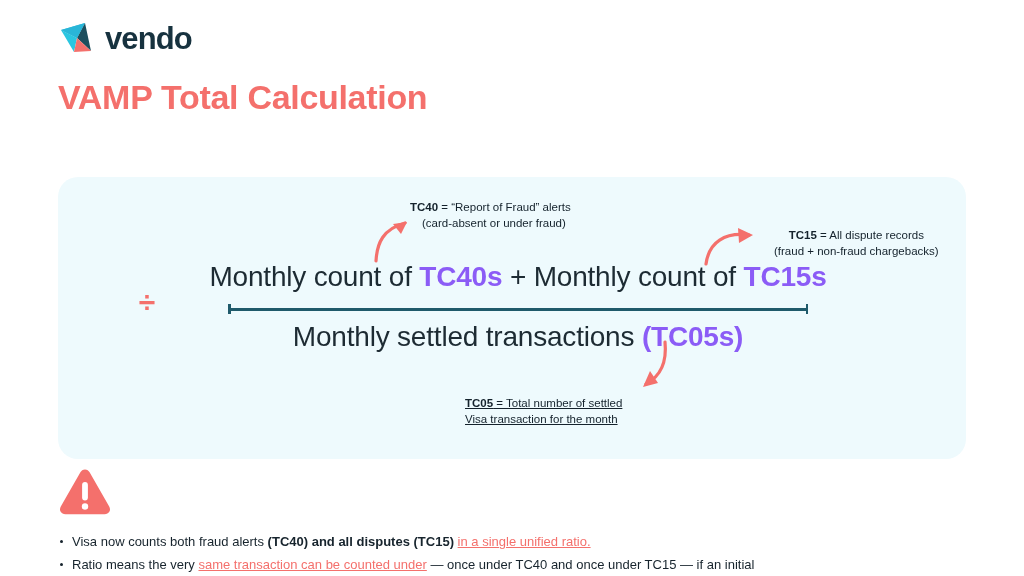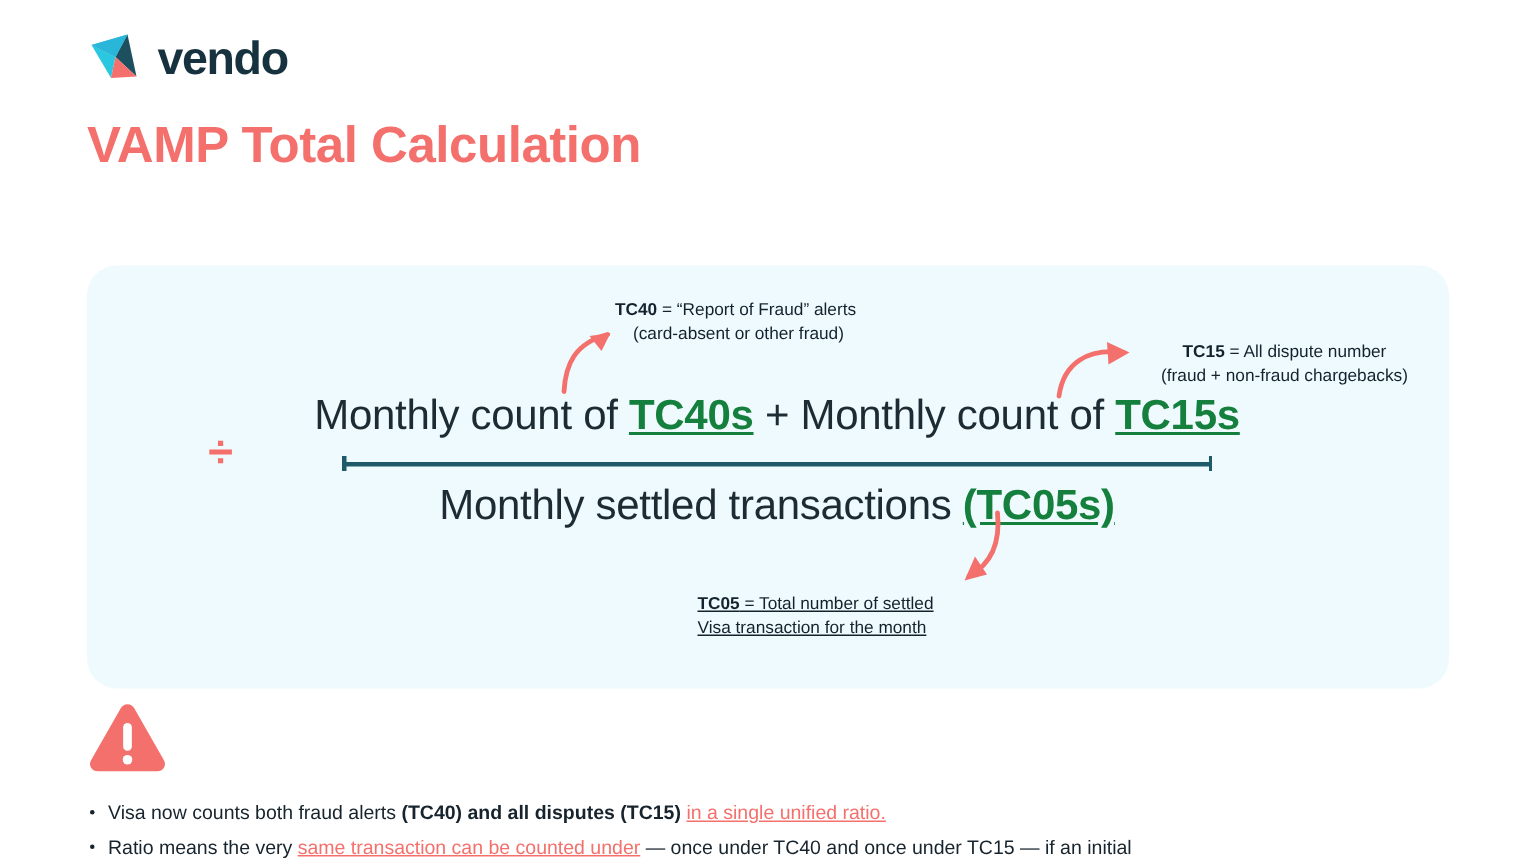--- a/index.html
+++ b/index.html
@@ -108,23 +108,22 @@
     text-align: center;
   }
   .frac-line-text {
     font-size: 28px;
     color: #1d2b33;
     letter-spacing: -0.2px;
     white-space: nowrap;
     line-height: 40px;
   }
   .tc {
-    color: #15803d;
-    font-weight: bold;
-    text-decoration: underline;
+    color: #8b5cf6;
+    font-weight: bold;
   }
   #frac-bar {
     position: relative;
     width: 580px;
     height: 12px;
     margin: 6px auto 2px auto;
   }
   #frac-bar .bar {
     position: absolute;
     left: 0;
@@ -205,31 +204,31 @@
 </div>
 
 <div id="page-title">VAMP Total Calculation</div>
 
 <div id="formula-panel">
 
   <div class="callout" id="callout-tc40">
     <div class="line1">
       <span class="code">TC40</span><span> = “Report of Fraud” alerts</span>
     </div>
-    <div class="line2">(card-absent or other fraud)</div>
+    <div class="line2">(card-absent or under fraud)</div>
   </div>
 
   <svg class="arrow-svg" id="arrow-tc40" width="46" height="46" viewBox="0 0 46 46">
     <path d="M5,44 C6,26 12,12 34,6" stroke="#f4706c" stroke-width="3.2" fill="none" stroke-linecap="round"></path>
     <path d="M36,5 L22,7 L30,17 Z" fill="#f4706c"></path>
   </svg>
 
   <div class="callout" id="callout-tc15">
     <div class="line1">
-      <span class="code">TC15</span><span> = All dispute number</span>
+      <span class="code">TC15</span><span> = All dispute records</span>
     </div>
     <div class="line2">(fraud + non-fraud chargebacks)</div>
 
   </div>
 
   <svg class="arrow-svg" id="arrow-tc15" width="62" height="44" viewBox="0 0 62 44">
     <path d="M3,40 C6,18 22,8 46,11" stroke="#f4706c" stroke-width="3.2" fill="none" stroke-linecap="round"></path>
     <path d="M50,11 L35,4 L36,19 Z" fill="#f4706c"></path>
   </svg>
 

